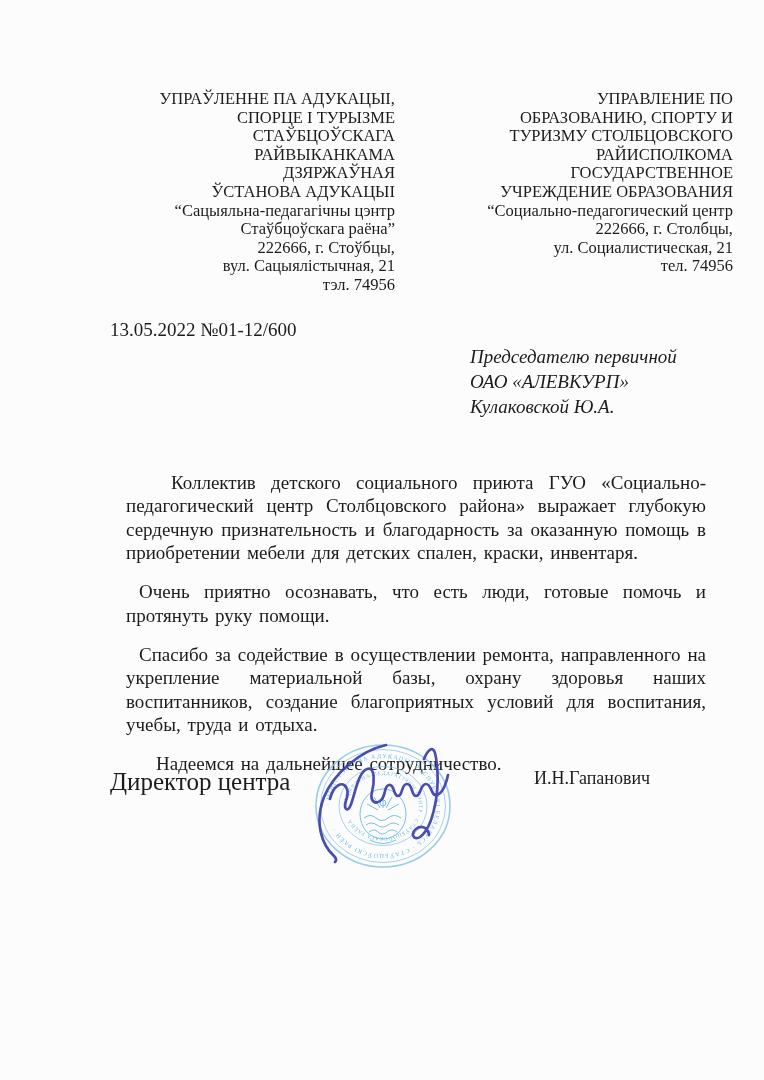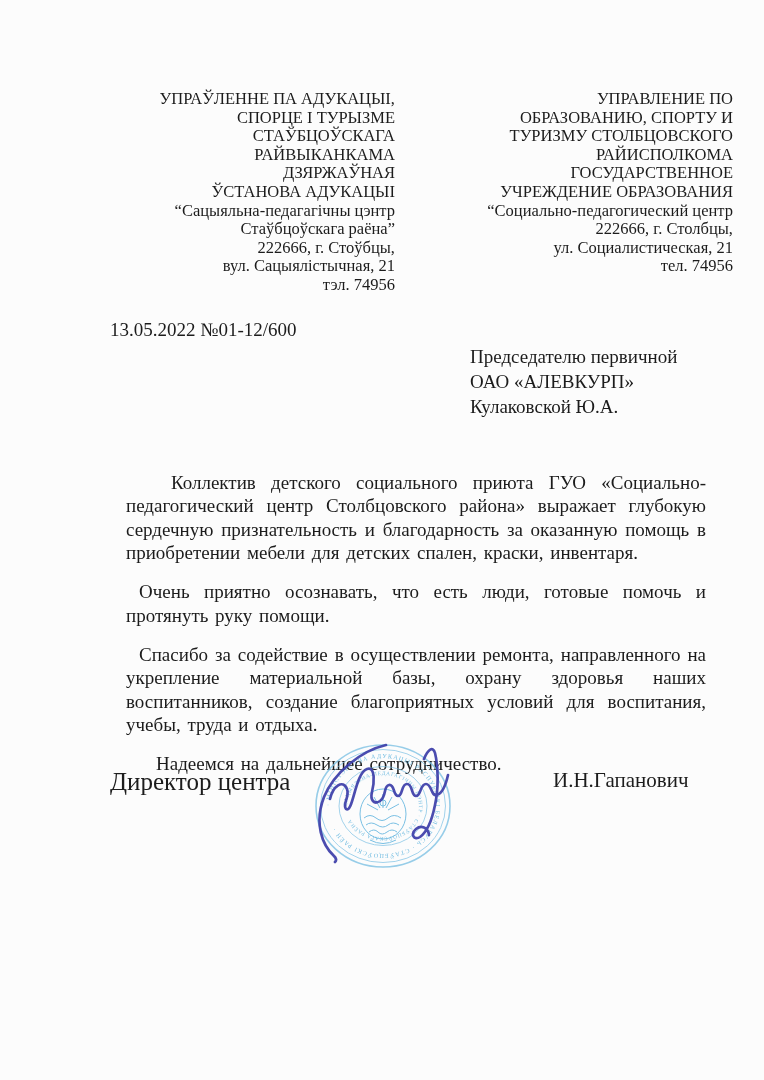--- a/index.html
+++ b/index.html
@@ -5,33 +5,33 @@
   html,body { margin:0; padding:0; background:#e8e8e8; }
   .page {
     position:relative; width:764px; height:1080px; margin:0 auto;
     background:#fcfcfc; color:#1c1c1c;
     font-family:"Liberation Serif", serif; overflow:hidden;
   }
   .lh { position:absolute; top:90px; text-align:right; font-size:16.5px; line-height:18.6px; white-space:nowrap; }
   .lh-left  { left:85px;  width:310px; }
   .lh-right { left:437px; width:296px; }
   .refline { position:absolute; left:110px; top:319px; font-size:19px; }
-  .addressee { position:absolute; left:470px; top:344px; font-size:19px; line-height:25px; }
+  .addressee { position:absolute; left:470px; top:344px; font-size:19px; line-height:25px;font-style:italic; }
   .body-block {
     position:absolute; left:110px; top:455px; width:612px;
     font-size:19px; line-height:23.35px; text-align:justify;
     word-spacing:2px;
   }
   .body-block p { margin:16px; }
   .ind-a { text-indent:45px; }
   .ind-b { text-indent:13px; }
   .ind-c { text-indent:15px; }
   .ind-d { text-indent:30px; }
   .signoff-title { position:absolute; left:110px; top:768px; font-size:25px; }
-  .signoff-name  { position:absolute; left:553px; top:768px; font-size:21px; }
+  .signoff-name  { position:absolute; left:534px; top:768px; font-size:18px; }
   .stamp-wrap { position:absolute; left:312px; top:742px; width:142px; height:130px; }
   .sig-wrap   { position:absolute; left:298px; top:733px; width:165px; height:134px; }
 </style>
 </head>
 <body>
 
 <div class="page">
 
   <div class="lh lh-left">
     <div>УПРАЎЛЕННЕ ПА  АДУКАЦЫІ,</div>

